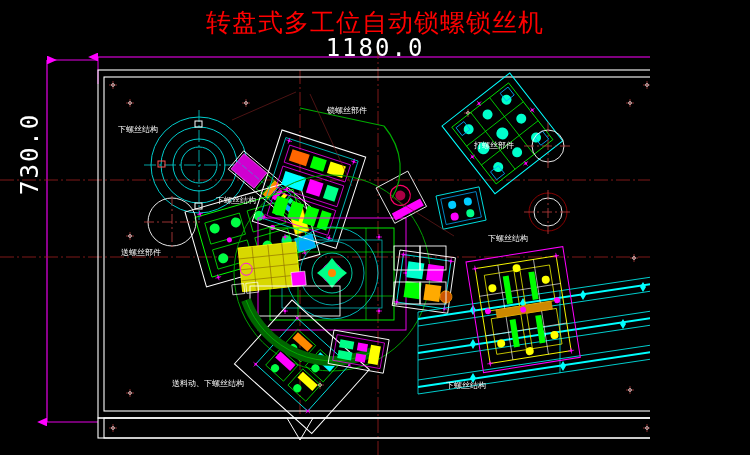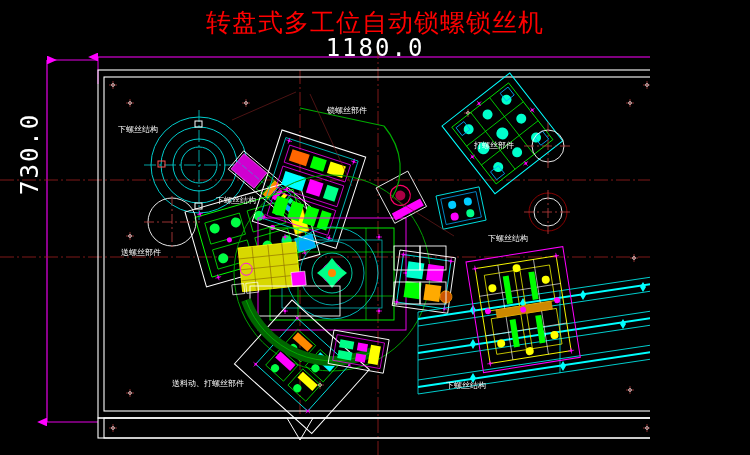--- a/index.html
+++ b/index.html
@@ -514,15 +514,15 @@
   <div class="dim-h">1180.0</div>
   <div class="dim-v">730.0</div>
 
   <div class="cad-label" style="left:118px;top:126px;">下螺丝结构</div>
   <div class="cad-label" style="left:216px;top:197px;">下螺丝结构</div>
   <div class="cad-label" style="left:327px;top:107px;">锁螺丝部件</div>
   <div class="cad-label" style="left:474px;top:142px;">打螺丝部件</div>
   <div class="cad-label" style="left:121px;top:249px;">送螺丝部件</div>
   <div class="cad-label" style="left:488px;top:235px;">下螺丝结构</div>
   <div class="cad-label" style="left:446px;top:382px;">下螺丝结构</div>
-  <div class="cad-label" style="left:172px;top:380px;">送料动、打螺丝部件</div>
+  <div class="cad-label" style="left:172px;top:380px;">送料动、下螺丝结构</div>
 
 </div>
 
 </body></html>

